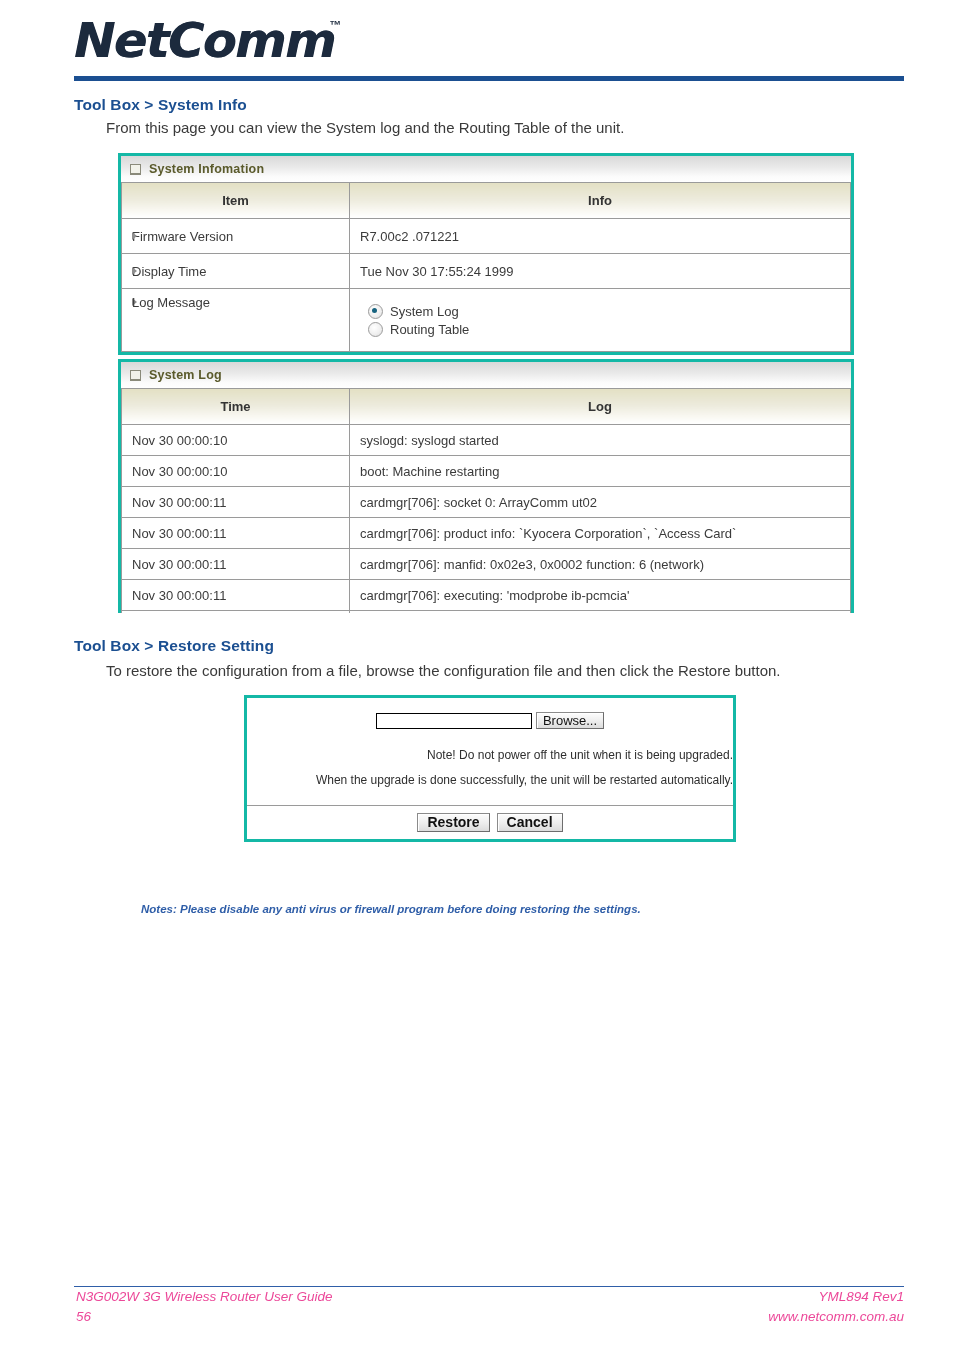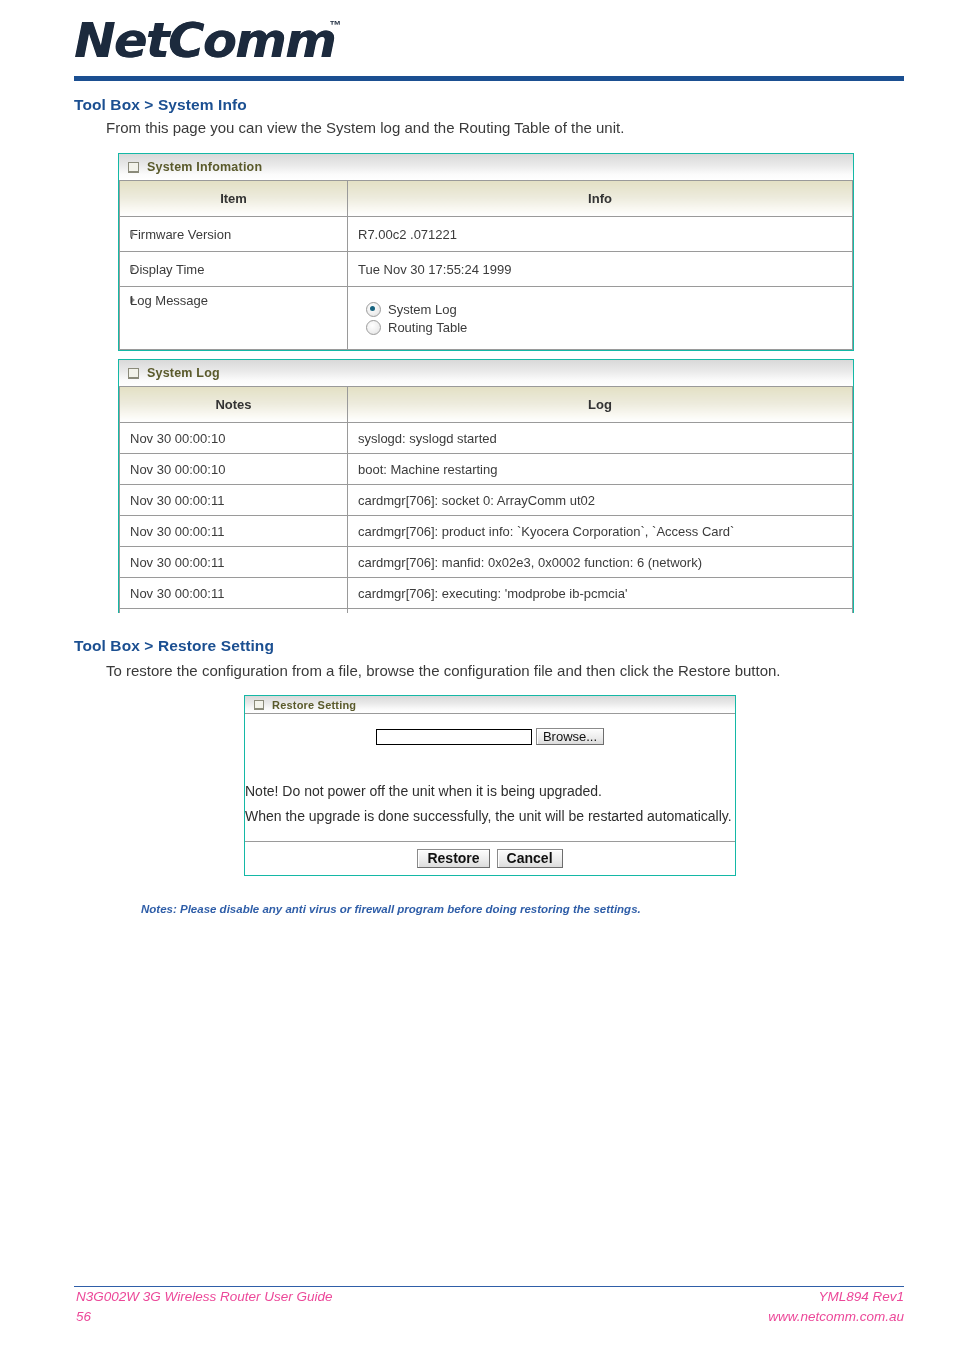--- a/index.html
+++ b/index.html
@@ -90,21 +90,21 @@
     position: absolute;
     font-size: 11.5px;
     font-style: italic;
     color: #2f5ea8;
     white-space: nowrap;
   }
 
   
   .ui-panel {
     position: absolute;
-    border: 1px solid #14b8a6;
+    border: 3px solid #14b8a6;
     background: #ffffff;
     box-sizing: border-box;
     font-family: "Liberation Sans", sans-serif;
   }
   .panel-title {
     height: 27px;
     background: linear-gradient(to bottom, #d9d9d9 0%, #e9e9e9 42%, #fbfbfb 78%, #ffffff 100%);
     border-bottom: 1px solid #9a9a9a;
     display: flex;
     align-items: center;
@@ -242,24 +242,24 @@
     border: 1px solid #8b8b8b;
     border-right-color: #6d6d6d;
     border-bottom-color: #6d6d6d;
     box-shadow: inset 1px 1px 0 #ffffff;
     padding: 1px 6px;
     line-height: 13px;
     white-space: nowrap;
     box-sizing: border-box;
   }
   .note-text {
-    text-align: left;
-    font-size: 14px;
+    text-align: right;
+    font-size: 12px;
     color: #2e2e2e;
-    margin-top: 34px;
+    margin-top: 14px;
     line-height: 25px;
   }
   .restore-actions {
     height: 33px;
     display: flex;
     align-items: center;
     justify-content: center;
     gap: 7px;
     background: #ffffff;
   }
@@ -362,21 +362,21 @@
       <span class="panel-title-text">System Log</span>
     </div>
 
     <table class="ui-table">
       <colgroup>
           <col style="width:228px">
           <col>
         </colgroup>
       <thead>
         <tr>
-          <th>Notes</th>
+          <th>Time</th>
           <th>Log</th>
         </tr>
       </thead>
       <tbody>
         <tr>
           <td style="height:30px;">Nov 30 00:00:10</td>
           <td style="height:30px;">syslogd: syslogd started</td>
         </tr>
         <tr>
           <td style="height:30px;">Nov 30 00:00:10</td>
@@ -404,24 +404,20 @@
         </tr>
       </tbody>
     </table>
   </div>
 
   <div class="section-heading" style="left:62px; top:637px;">Tool Box &gt; Restore Setting</div>
   <div class="body-line" style="left:94px; top:662px;">To restore the configuration from a file, browse the configuration file and then click the Restore button.</div>
 
   <div class="ui-panel" style="left:232px; top:695px; width:492px;">
 
-    <div class="panel-title" style="height:18px;">
-      <span class="box-glyph" style="width:8px;height:8px;"></span>
-      <span class="panel-title-text" style="font-size:11px;">Restore Setting</span>
-    </div>
 
 
     <div class="restore-body">
       <div class="file-row">
         <input class="file-input" type="text" value="" style="">
         <button class="btn-win">Browse...</button>
       </div>
       <div class="note-text">
         <div>Note! Do not power off the unit when it is being upgraded.</div>
         <div>When the upgrade is done successfully, the unit will be restarted automatically.</div>

